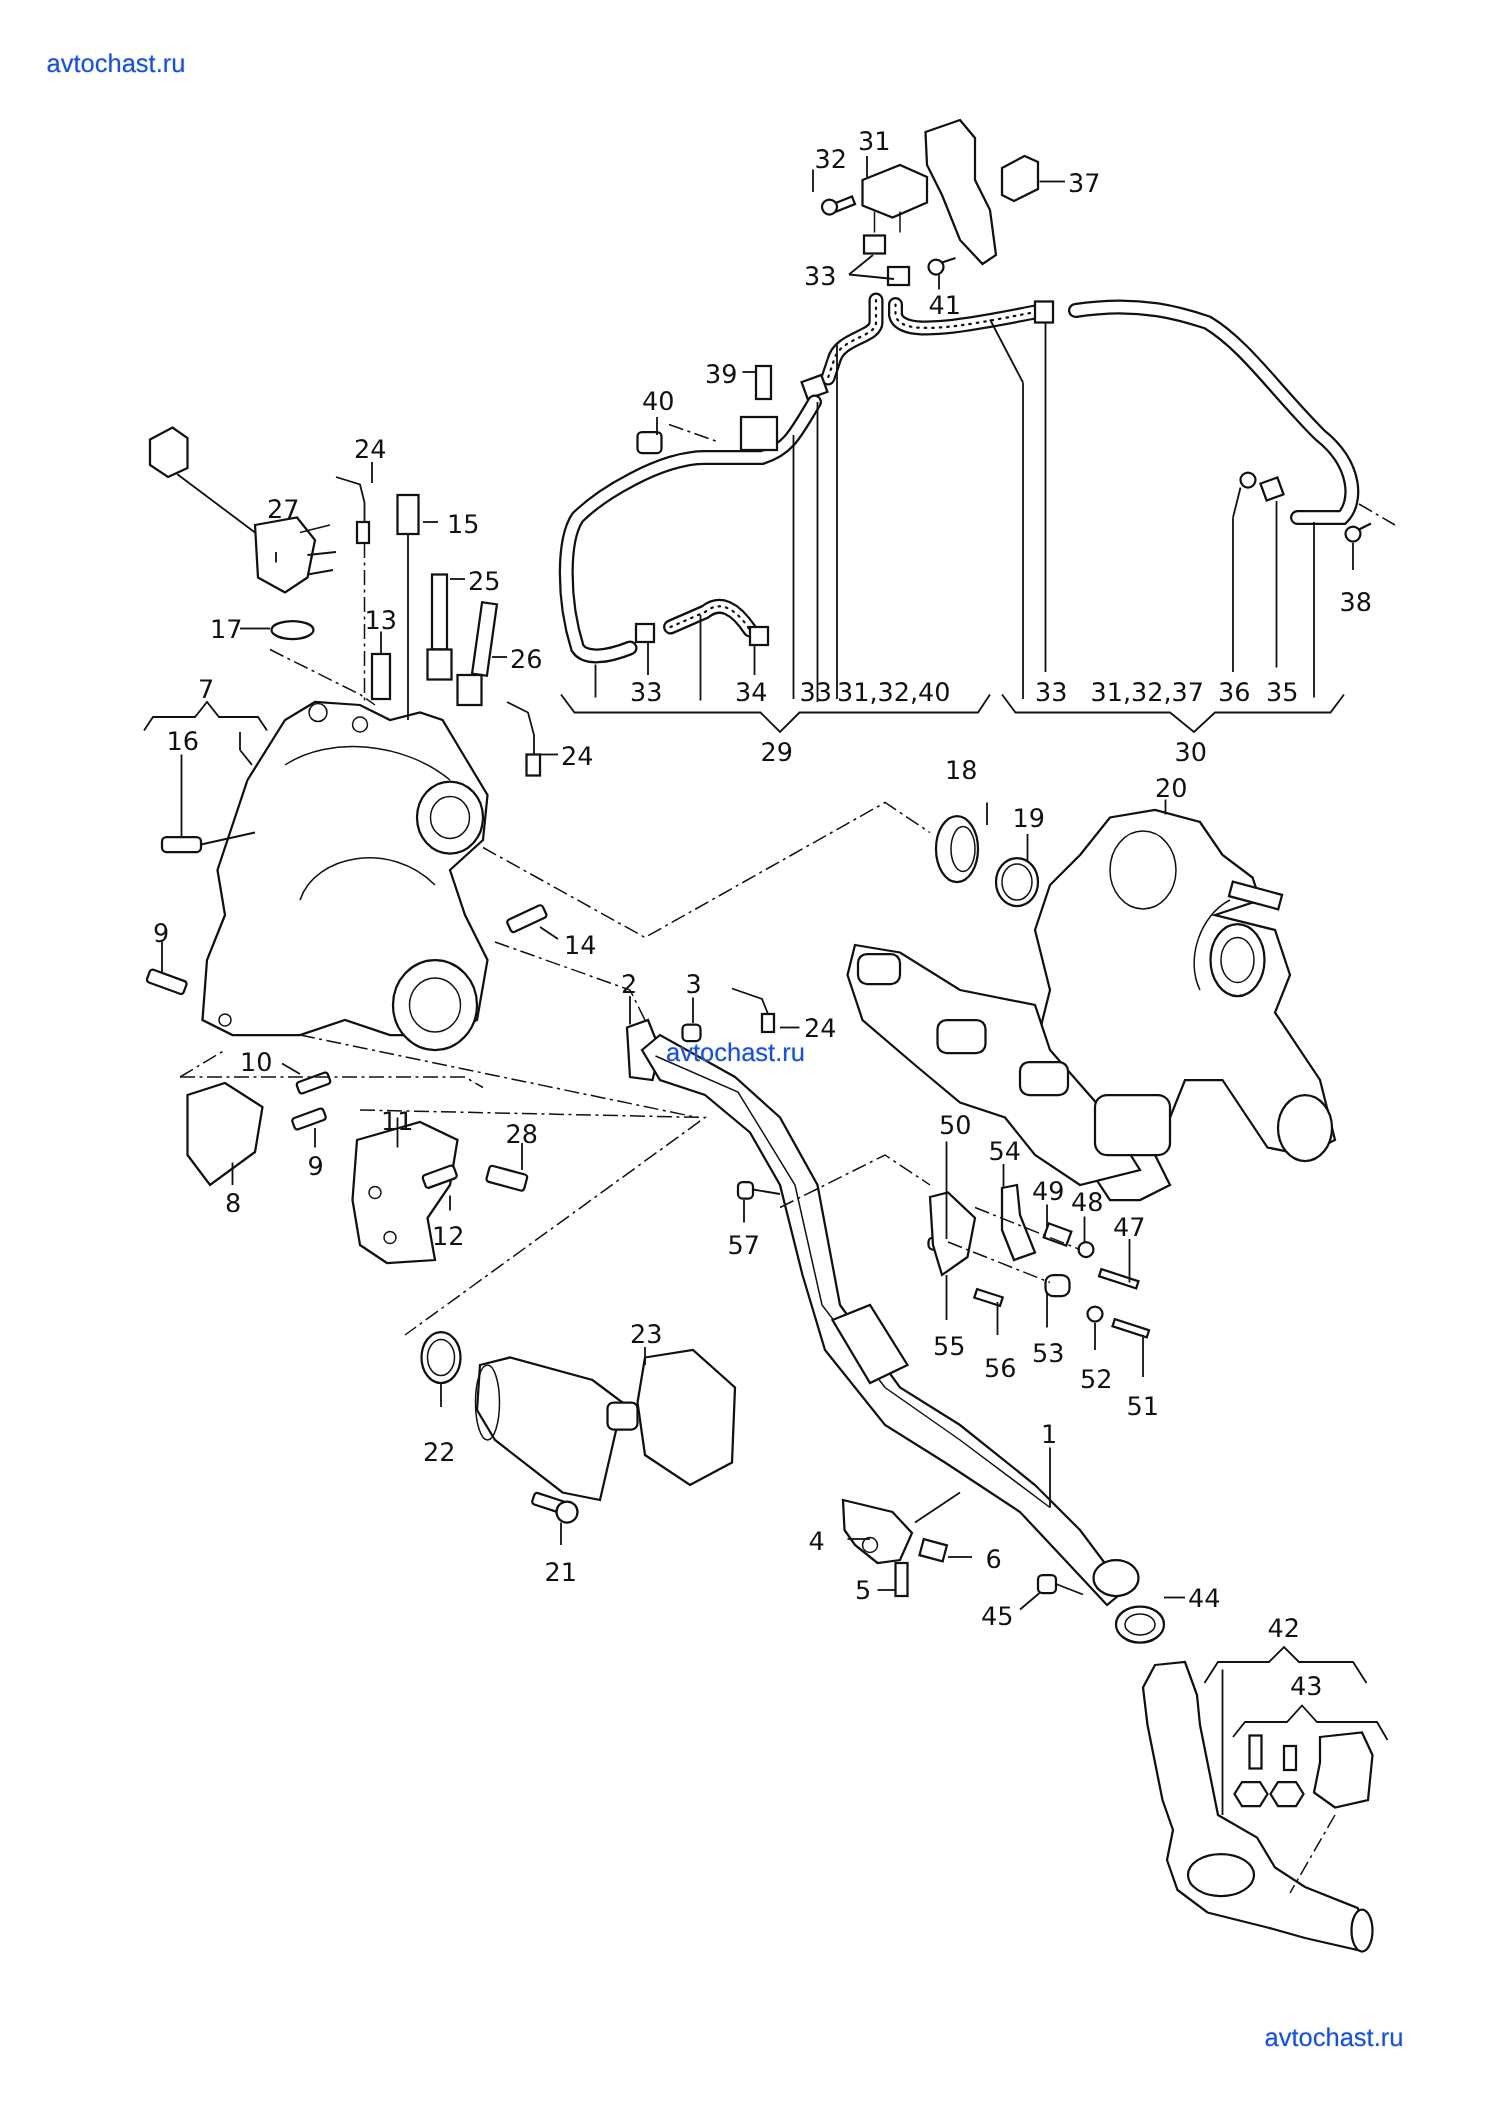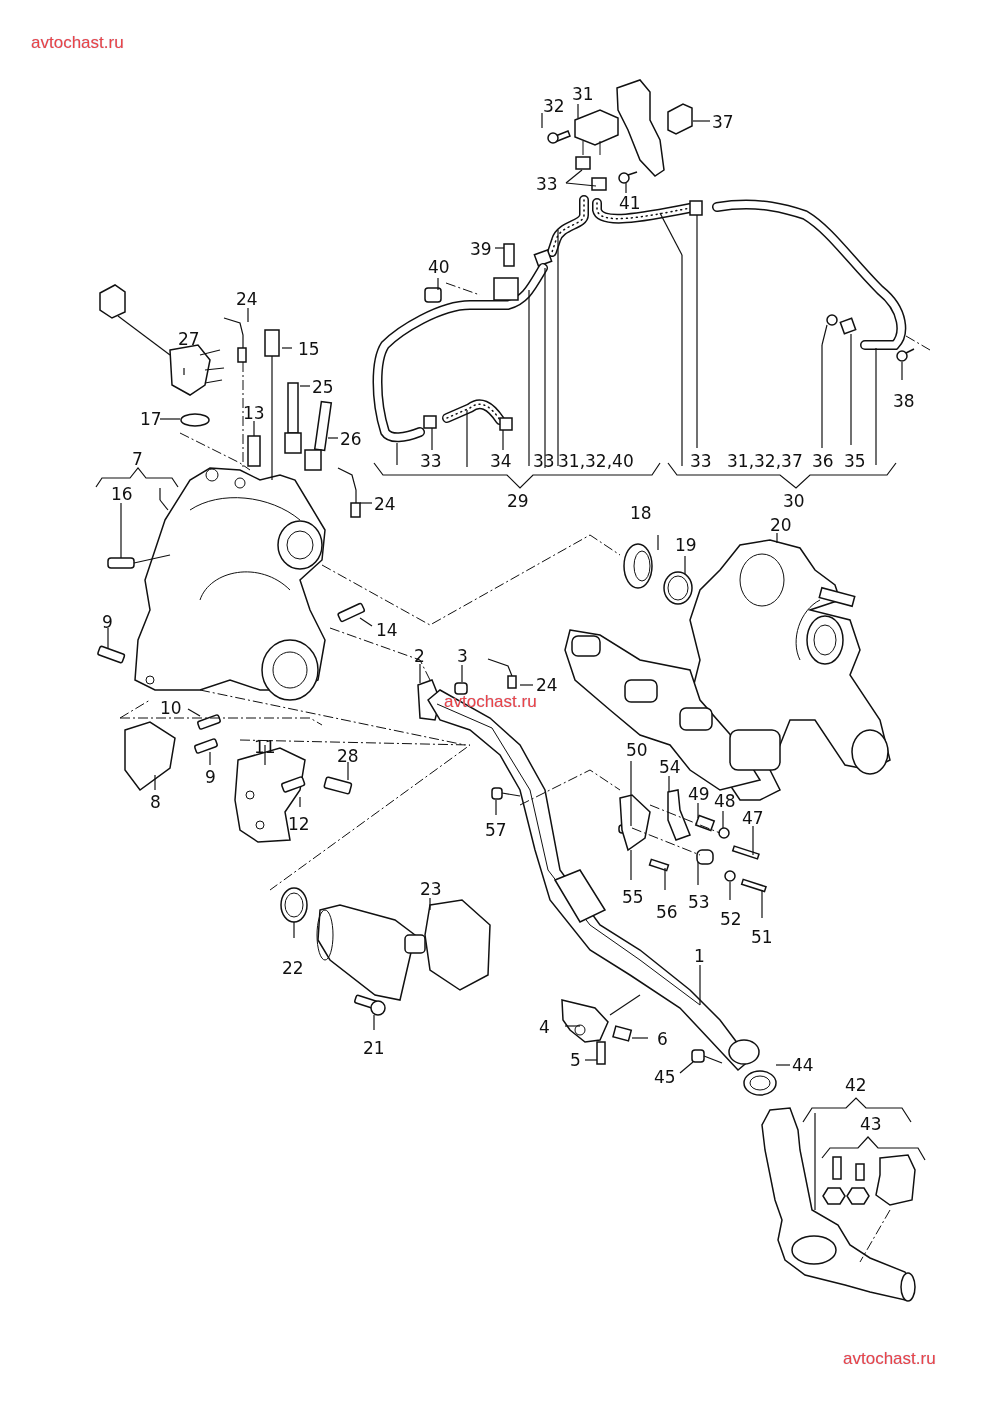--- a/index.html
+++ b/index.html
@@ -1,18 +1,18 @@
 <!DOCTYPE html>
 <html><head>
 <meta charset="utf-8">
 <style>
   html, body { margin:0; padding:0; background:#ffffff; }
   body { width:992px; height:1403px; position:relative; overflow:hidden; font-family:"DejaVu Sans", sans-serif; }
   #canvas { position:absolute; left:0; top:0; width:992px; height:1403px; }
-  .wm { position:absolute; font-family:"Liberation Sans", sans-serif; font-size:17px; color:#ef4444; text-shadow:0 0 1px #9cc4ef; }
+  .wm { position:absolute; font-family:"Liberation Sans", sans-serif; font-size:17px; color:#1d4ed8; text-shadow:0 0 1px #9cc4ef; }
   .lbl { font-family:"DejaVu Sans", sans-serif; font-size:17px; fill:#111; }
   .ln { stroke:#111; stroke-width:1.2; fill:none; }
   .dash { stroke:#111; stroke-width:1; fill:none; stroke-dasharray:10 3 2 3; }
   .part { stroke:#111; stroke-width:1.5; fill:#fff; }
   .thin { stroke:#111; stroke-width:1; fill:none; }
   .hose { stroke:#111; stroke-width:10; fill:none; stroke-linecap:round; }
   .hose-in { stroke:#fff; stroke-width:7; fill:none; stroke-linecap:round; }
   .dots { stroke:#111; stroke-width:1.5; fill:none; stroke-dasharray:1 4; stroke-linecap:round; }
 </style>
 </head>

